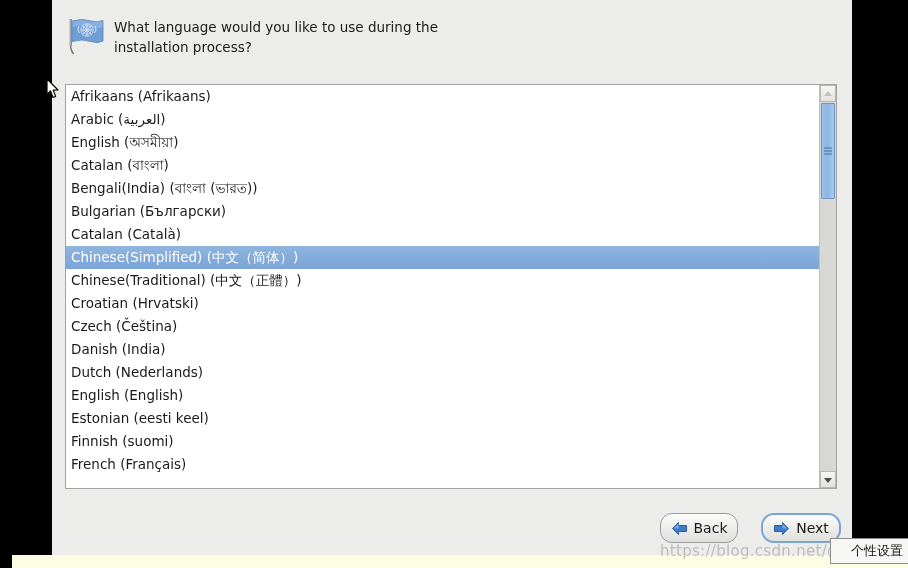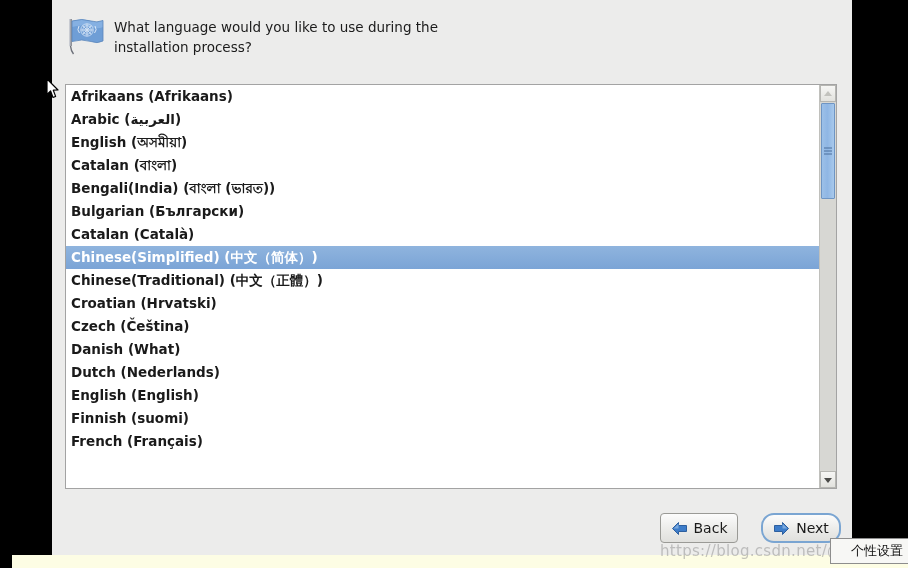--- a/index.html
+++ b/index.html
@@ -77,21 +77,20 @@
     width: 754px;
   }
   .list-item {
     height: 23px;
     line-height: 23px;
     padding-left: 5px;
     font-size: 13.5px;
     color: #1a1a1a;
     white-space: nowrap;
     overflow: hidden;
-    font-weight: bold;
   }
   .list-item.selected {
     background: linear-gradient(to bottom, #8fb4de 0%, #7ba4d6 100%);
     color: #ffffff;
   }
 
   
   .scrollbar {
     position: absolute;
     right: 0; top: 0;
@@ -147,21 +146,21 @@
     margin: 2px 0;
     background: #4a6e9c;
   }
 
   
   .btn {
     position: absolute;
     height: 30px;
     background: linear-gradient(to bottom, #fcfcfc 0%, #ececea 52%, #e0e0dd 100%);
     border: 1px solid #9a9a96;
-    border-radius: 4px;
+    border-radius: 12px;
     box-sizing: border-box;
     display: flex;
     align-items: center;
     justify-content: center;
     gap: 6px;
     font-size: 14px;
     color: #1a1a1a;
     cursor: pointer;
   }
   #back-button { left: 608px; top: 513px; width: 78px; }
@@ -249,23 +248,24 @@
           <div class="list-item">Arabic (العربية)</div>
           <div class="list-item">English (অসমীয়া)</div>
           <div class="list-item">Catalan (বাংলা)</div>
           <div class="list-item">Bengali(India) (বাংলা (ভারত))</div>
           <div class="list-item">Bulgarian (Български)</div>
           <div class="list-item">Catalan (Català)</div>
           <div class="list-item selected">Chinese(Simplified) (中文（简体）)</div>
           <div class="list-item">Chinese(Traditional) (中文（正體）)</div>
           <div class="list-item">Croatian (Hrvatski)</div>
           <div class="list-item">Czech (Čeština)</div>
-          <div class="list-item">Danish (What)</div>
+          <div class="list-item">Danish (India)</div>
           <div class="list-item">Dutch (Nederlands)</div>
           <div class="list-item">English (English)</div>
+          <div class="list-item">Estonian (eesti keel)</div>
           <div class="list-item">Finnish (suomi)</div>
           <div class="list-item">French (Français)</div>
         </div>
 
       <div class="scrollbar">
         <div class="sb-btn up">
           <span class="sb-arrow"></span>
         </div>
         <div class="sb-thumb">
           <span class="sb-grip">

